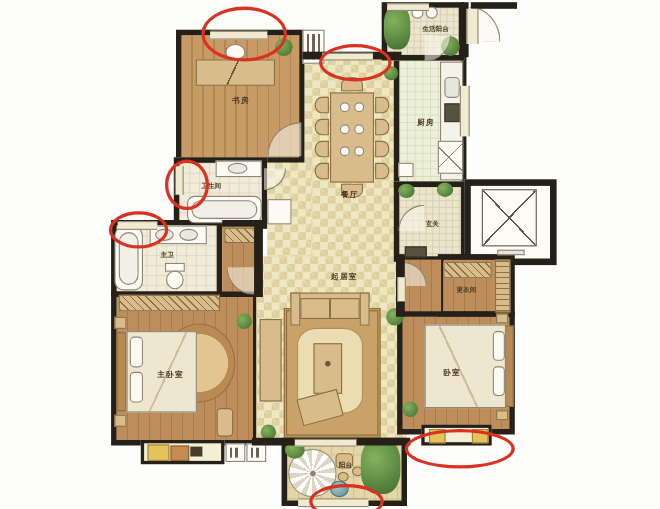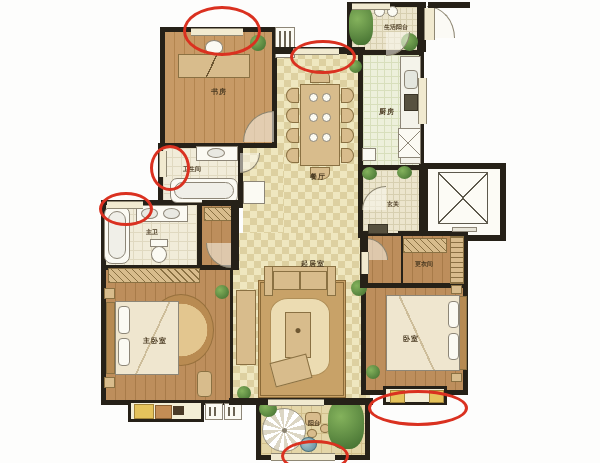--- a/index.html
+++ b/index.html
@@ -205,21 +205,21 @@
   <div class="redmark" style="left:290px;top:40px;width:60px;height:28px"></div>
   <div class="redmark" style="left:150px;top:145px;width:34px;height:40px"></div>
   <div class="redmark" style="left:99px;top:192px;width:48px;height:28px"></div>
   <div class="redmark" style="left:368px;top:390px;width:94px;height:30px"></div>
   <div class="redmark" style="left:281px;top:440px;width:62px;height:26px"></div>
 
   <div class="lbl" style="left:219px;top:92px">书房</div>
   <div class="lbl s" style="left:192px;top:169px">卫生间</div>
   <div class="lbl s" style="left:152px;top:232px">主卫</div>
   <div class="lbl" style="left:155px;top:341px">主卧室</div>
-  <div class="lbl" style="left:313px;top:264px">起居室</div>
+  <div class="lbl" style="left:313px;top:252px">起居室</div>
   <div class="lbl" style="left:318px;top:177px">餐厅</div>
   <div class="lbl" style="left:387px;top:112px">厨房</div>
   <div class="lbl s" style="left:396px;top:27px">生活阳台</div>
   <div class="lbl s" style="left:393px;top:204px">玄关</div>
   <div class="lbl s" style="left:424px;top:264px">更衣间</div>
   <div class="lbl" style="left:411px;top:339px">卧室</div>
   <div class="lbl s" style="left:314px;top:423px">阳台</div>
 
 </div>
 

